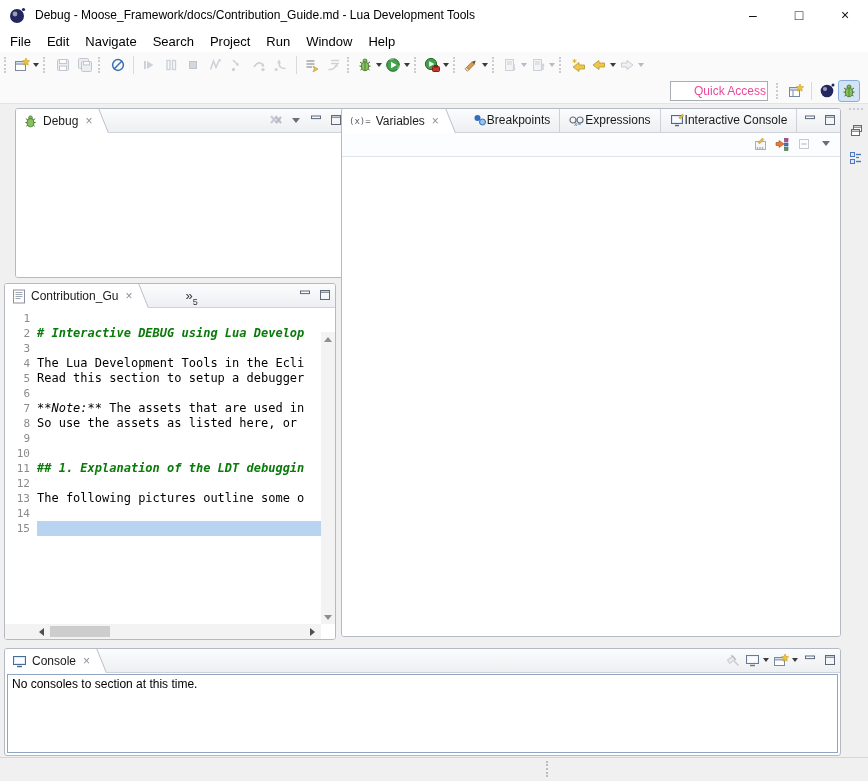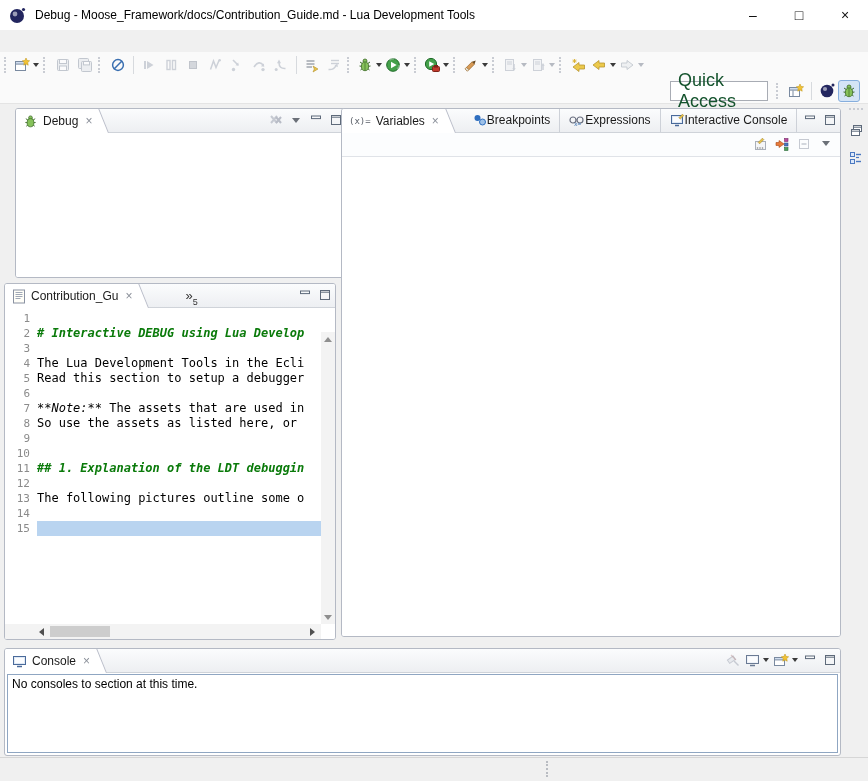--- a/index.html
+++ b/index.html
@@ -19,21 +19,21 @@
 
   
   .toolbar1 { position:absolute; left:0; top:52px; width:868px; height:26px; background:#fafafa; display:flex; align-items:center; padding-left:2px; }
   .toolbar2 { position:absolute; left:0; top:78px; width:868px; height:26px; background:#fafafa; display:flex; align-items:center; justify-content:flex-end; padding-right:8px; border-bottom:1px solid #e4e4e4; }
   .tbtn { height:22px; min-width:22px; display:flex; align-items:center; justify-content:center; border-radius:2px; padding:0 1px; }
   .tbtn.withdd { padding-right:2px; }
   .dd { width:0; height:0; border-left:3px solid transparent; border-right:3px solid transparent; border-top:4px solid #3a3a3a; margin-left:3px; }
   .dd.dis { border-top-color:#b6bac2; }
   .grip { width:5px; height:16px; border-left:2px dotted #c9ccd3; margin:0 4px 0 2px; }
   .vsep { width:1px; height:18px; background:#d7dade; margin:0 4px; }
-  .qa-box { width:98px; height:20px; border:1px solid #a8acb4; background:#fff; font-size:18px; color:#14532d; display:flex; align-items:center; padding-left:7px; }
+  .qa-box { width:98px; height:20px; border:1px solid #a8acb4; background:#fff; font-size:12px; color:#ec4899; display:flex; align-items:center; padding-left:23px; }
   .persp-active { background:#d4e4f6; border:1px solid #86aedd; border-radius:3px; }
 
   
   .stack { position:absolute; border:1px solid #b4b9c4; border-radius:3px; background:#fff; overflow:hidden; }
   .stack-header { height:24px; background:linear-gradient(#fbfcfd,#edeff2); border-bottom:1px solid #cfd3d9; display:flex; align-items:flex-end; }
   .tab-active { position:relative; background:#fff; height:24px; margin-bottom:-1px; display:flex; align-items:center; gap:5px; padding:0 2px 0 7px; border-top-left-radius:3px; z-index:2; }
   .tab-slant { width:13px; align-self:stretch; background:#fff; border-right:1px solid #b9bdc9; transform:skewX(22deg); transform-origin:100% 100%; margin-bottom:-1px; margin-right:8px; z-index:1; }
   .tab { height:24px; display:flex; align-items:center; padding:0 9px; border-right:1px solid #cdd1d8; color:#222; }
   .tab-label { font-size:12px; color:#1a1a1a; white-space:nowrap; }
   .tab-close { font-size:12px; color:#8a8f99; padding:0 2px; }
@@ -95,20 +95,30 @@
         </svg>
     </span>
     <span class="title-text">Debug - Moose_Framework/docs/Contribution_Guide.md - Lua Development Tools</span>
     <div class="win-controls">
       <div class="win-btn">–</div>
       <div class="win-btn">□</div>
       <div class="win-btn">×</div>
     </div>
   </div>
 
+  <div class="menubar">
+    <span class="menu-item">File</span>
+    <span class="menu-item">Edit</span>
+    <span class="menu-item">Navigate</span>
+    <span class="menu-item">Search</span>
+    <span class="menu-item">Project</span>
+    <span class="menu-item">Run</span>
+    <span class="menu-item">Window</span>
+    <span class="menu-item">Help</span>
+  </div>
 
   <div class="toolbar1">
     <span class="grip"></span>
     <span class="tbtn withdd">
       <span>
           <svg width="16" height="16" viewBox="0 0 16 16">
             <rect x="1.5" y="4.5" width="10" height="9" fill="#fff" stroke="#7a8aa0"></rect>
             <rect x="1.5" y="4.5" width="10" height="2.6" fill="#cfdcee" stroke="#7a8aa0"></rect>
             <polygon points="12,1 13,3.4 15.6,3.8 13.7,5.6 14.2,8.2 12,6.9 9.8,8.2 10.3,5.6 8.4,3.8 11,3.4" fill="#f2c233" stroke="#c49a1e" stroke-width="0.6"></polygon>
           </svg>

